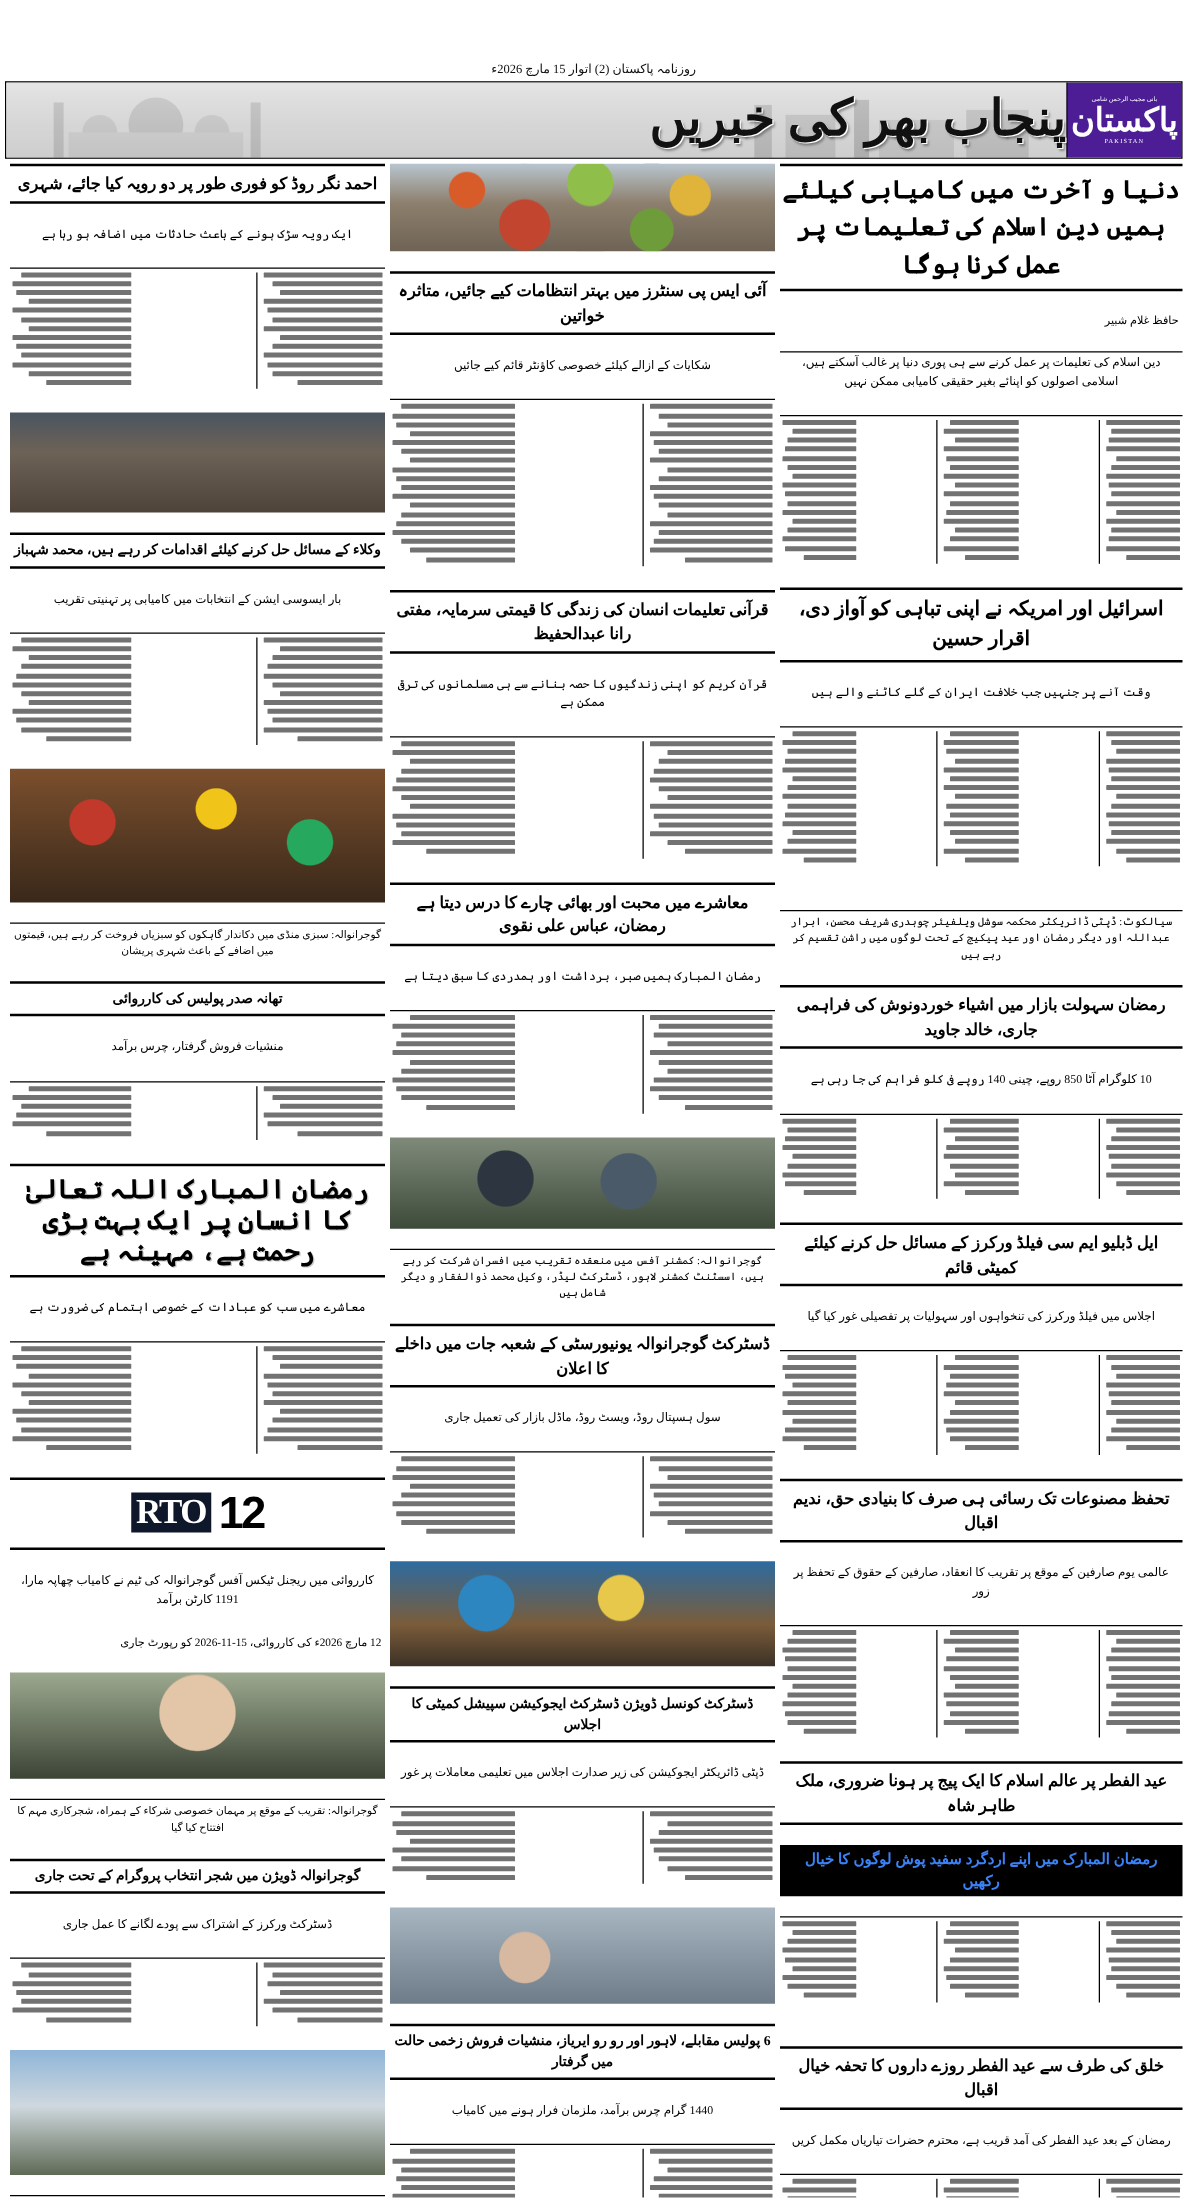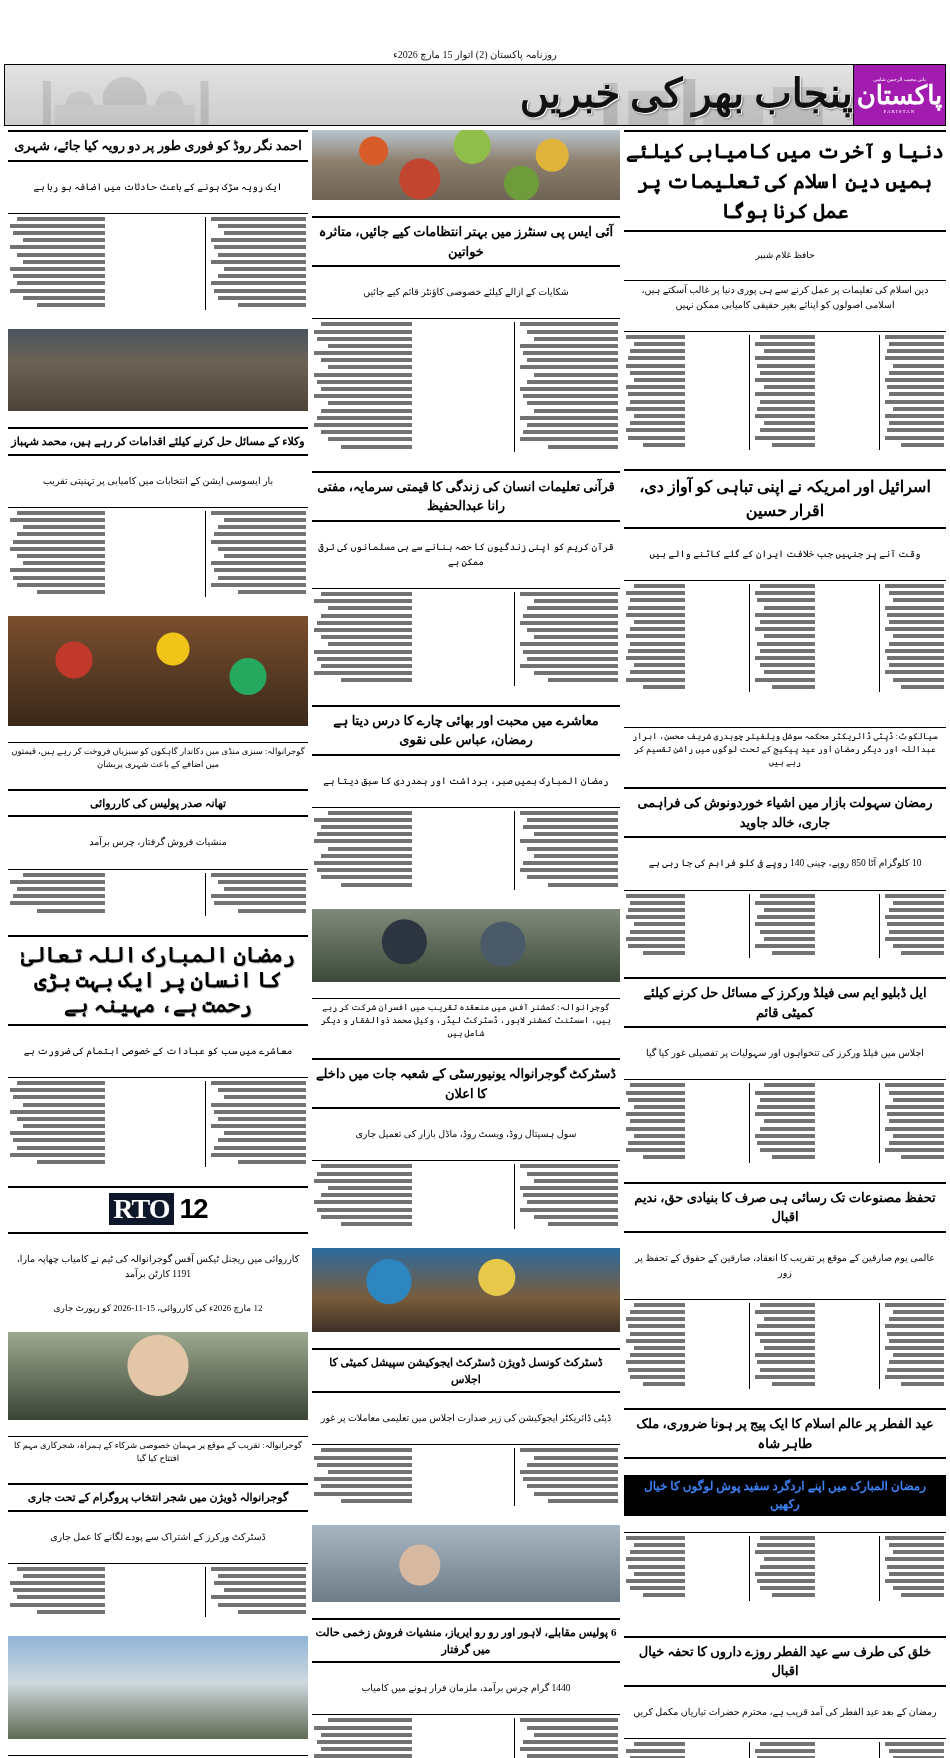--- a/index.html
+++ b/index.html
@@ -28,21 +28,21 @@
     border: 1.5px solid #000;
     display: flex;
     flex-direction: row;
     align-items: stretch;
     background: #d8d8d8;
     position: relative;
     overflow: hidden;
   }
   .logo-box {
     width: 92px;
-    background: #a21caf;
+    background: #4c1d95;
     color: #fff;
     display: flex; flex-direction: column;
     align-items: center; justify-content: center;
     flex: 0 0 92px;
     border-left: 1.5px solid #000;
   }
   .logo-small { font-size: 5px; letter-spacing: .3px; }
   .logo-main  { font-size: 26px; font-weight: bold; line-height: 1.05; }
   .logo-en    { font-size: 5px; letter-spacing: 1px; }
   .masthead-skyline {
@@ -182,38 +182,38 @@
     border-top: 2.5px solid #000; border-bottom: 2.5px solid #000;
     padding: 5px 4px 7px 4px;
     display: flex; align-items: center; justify-content: center; gap: 6px;
     background: #fff;
   }
   .rto-text {
     font-size: 29px; font-weight: bold; letter-spacing: -1px;
     text-shadow: 1px 1px 0 #bbb;
   }
   .rto-num {
-    font-size: 28px; font-weight: bold; font-family: "Liberation Sans", sans-serif;
+    font-size: 36px; font-weight: bold; font-family: "Liberation Sans", sans-serif;
     letter-spacing: -2px;
   }
   .rto-rto {
     font-size: 28px; font-weight: bold; font-family: Liberation Serif, serif;
     background:#0f172a; color:#fff; padding: 0 4px; letter-spacing: -1px;
   }
 
   
   .ramzan-hl {
     border-top: 2px solid #000; border-bottom: 2px solid #000;
     padding: 6px 4px;
     text-align: center;
     font-size: 21px; font-weight: bold;
     letter-spacing: -0.5px;
     text-shadow: 1px 1px 0 #c9c9c9;
   }
-  .sub-note { font-size:9px; text-align:center; line-height:1.5; padding:1px 3px; }
+  .sub-note { font-size:9px; line-height:1.5; padding:1px 3px; }
   .spacer { flex: 1 1 auto; }
 </style>
 </head>
 <body>
 
 <div class="page">
 
   <div class="dateline">روزنامہ پاکستان (2) اتوار 15 مارچ 2026ء</div>
 
   <div class="masthead">

